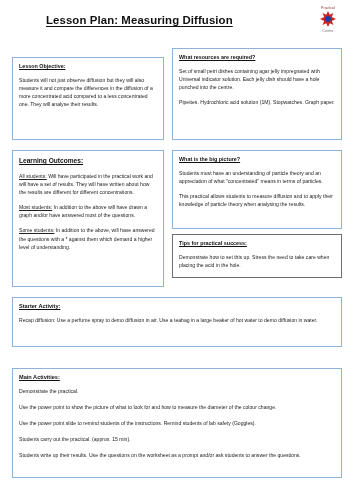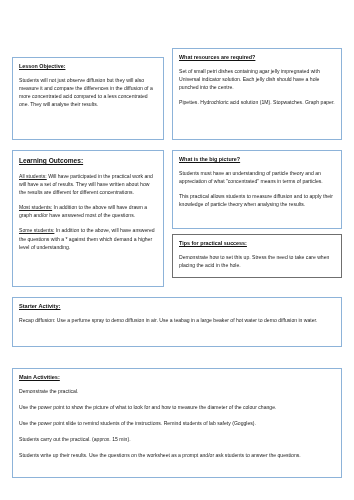--- a/index.html
+++ b/index.html
@@ -128,20 +128,31 @@
 
   #learning-outcomes-box .box-title { font-size: 6.6px; line-height: 9px; margin-bottom: 7px; }
   #starter-box .box-title, #main-activities-box .box-title { font-size: 5.6px; }
   #main-activities-box .box-para { margin-bottom: 8px; }
 </style>
 </head>
 <body>
 
 <div class="page">
 
+  <div class="header">
+    <div class="doc-title">Lesson Plan: Measuring Diffusion</div>
+    <div class="logo">
+      <div class="logo-top-text">Practical</div>
+      <svg class="logo-star" viewBox="0 0 32 32">
+        <path d="M16 0 L19.5 7.5 L27 4 L23.5 12 L32 16 L23.5 20 L27 28 L19.5 24.5 L16 32 L12.5 24.5 L5 28 L8.5 20 L0 16 L8.5 12 L5 4 L12.5 7.5 Z" fill="#cc2222"></path>
+        <circle cx="16" cy="16" r="6" fill="#1f3fa8"></circle>
+      </svg>
+      <div class="logo-bottom-text">Centre</div>
+    </div>
+  </div>
 
   <div class="box" id="lesson-objective-box">
     <span class="box-title">Lesson Objective:</span>
     <span class="box-para">Students will not just observe diffusion but they will also measure it and compare the differences in the diffusion of a more concentrated acid compared to a less concentrated one. They will analyse their results.</span>
   </div>
 
   <div class="box" id="resources-box">
     <span class="box-title">What resources are required?</span>
     <span class="box-para">Set of small petri dishes containing agar jelly impregnated with Universal indicator solution. Each jelly dish should have a hole punched into the centre.</span>
     <span class="box-para">Pipettes. Hydrochloric acid solution (1M). Stopwatches. Graph paper.</span>

